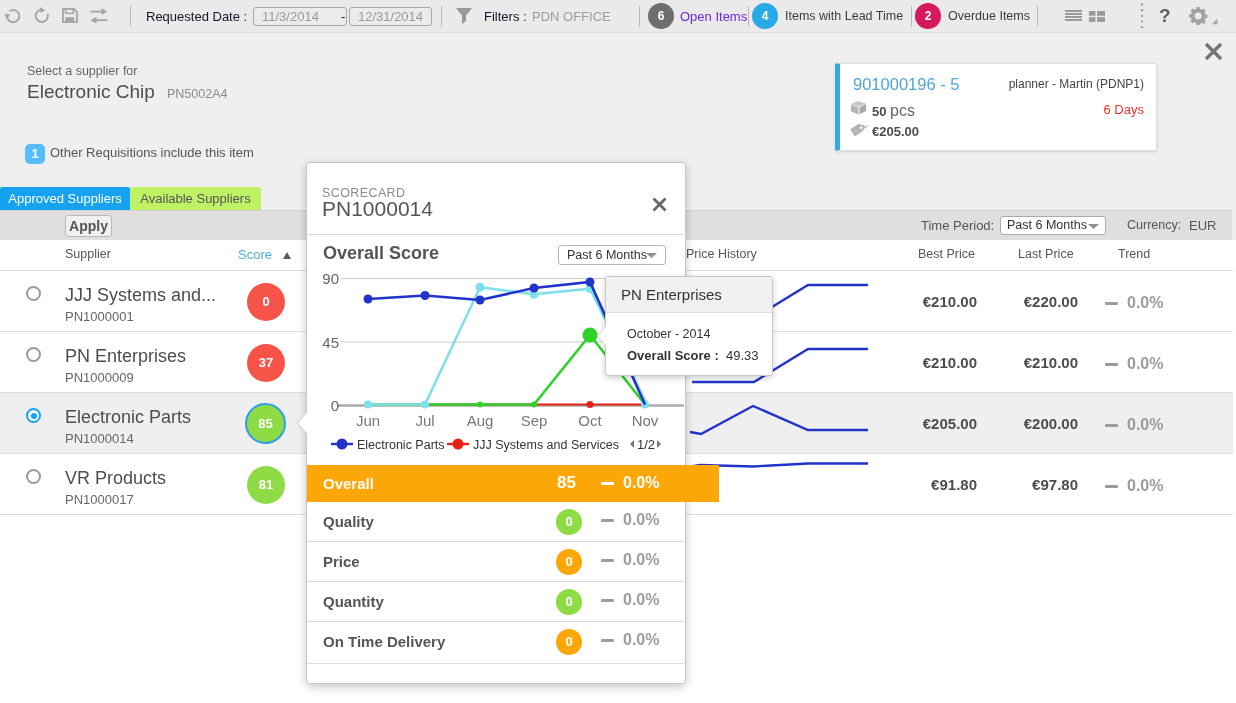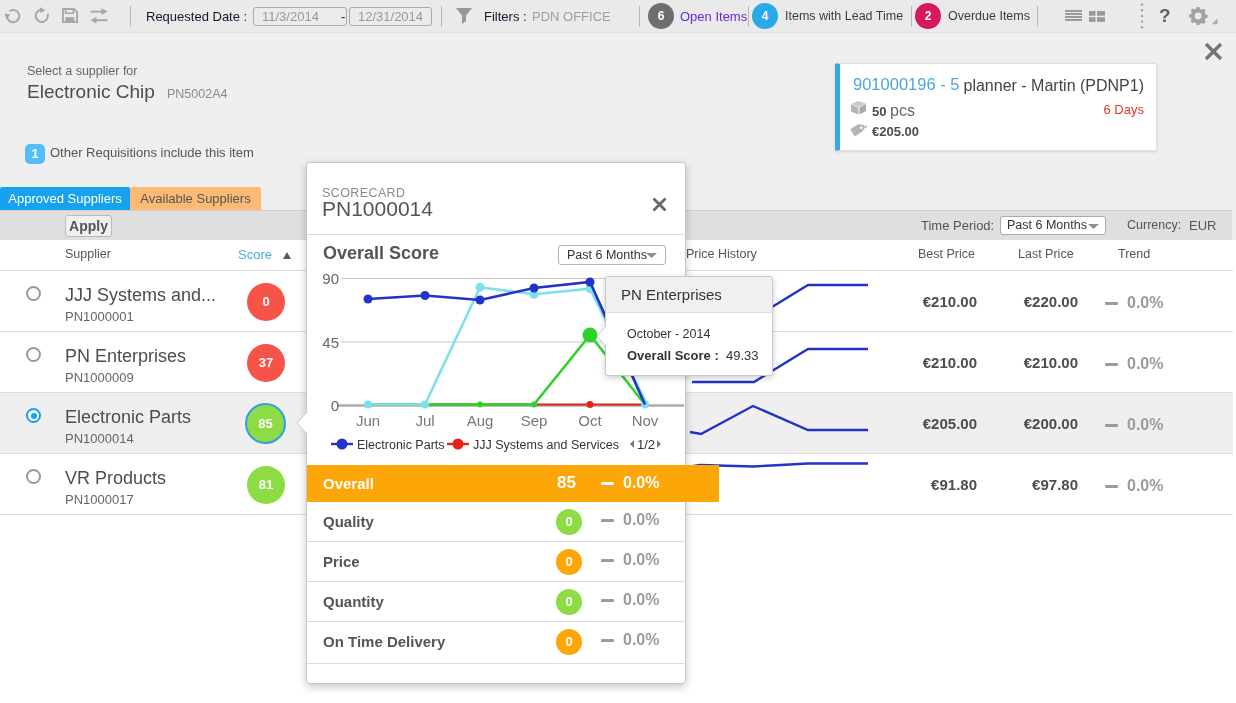--- a/index.html
+++ b/index.html
@@ -109,38 +109,38 @@
  <div class="abs" style="left:27px;top:64px;font-size:12.5px;color:#666">Select a supplier for</div>
  <div class="abs" style="left:27px;top:81px;font-size:19px;color:#4d4d4d">Electronic Chip <span style="font-size:12.5px;color:#8b8b8b">&nbsp;&nbsp;PN5002A4</span></div>
  <div class="abs" style="left:25px;top:144px;width:20px;height:20px;background:#55bdfa;border-radius:5px;color:#fff;font-size:13px;font-weight:bold;text-align:center;line-height:20px">1</div>
  <div class="abs" style="left:50px;top:145px;font-size:13px;color:#555">Other Requisitions include this item</div>
  <svg class="abs" style="left:1203px;top:41px" width="21" height="21" viewBox="0 0 21 21">
   <path d="M3 3 L18 18 M18 3 L3 18" stroke="#757575" stroke-width="3.4"></path>
  </svg>
 
  <div class="abs" style="left:835px;top:63px;width:322px;height:88px;background:#fff;border:1px solid #e0e0e0;border-left:5px solid #35aae2;border-radius:2px;box-shadow:0 1px 3px rgba(0,0,0,0.12)">
   <div class="abs" style="left:13px;top:11px;font-size:16.5px;color:#4fa4d9">901000196 - 5</div>
-  <div class="abs" style="right:12px;top:13px;font-size:16px;color:#444">planner - Martin (PDNP1)</div>
+  <div class="abs" style="right:12px;top:13px;font-size:12px;color:#444">planner - Martin (PDNP1)</div>
   <svg class="abs" style="left:10px;top:36px" width="17" height="15" viewBox="0 0 17 15">
    <path d="M1 4 L8 1 L16 3.5 L9 7 Z" fill="#c9c9c9"></path>
    <path d="M1 4.5 L8.5 7.5 L8.5 14.5 L1 11.5 Z" fill="#b5b5b5"></path>
    <path d="M9.5 7.5 L16 4 L16 11 L9.5 14.5 Z" fill="#a8a8a8"></path>
   </svg>
   <div class="abs" style="left:32px;top:38px;font-size:13px;font-weight:bold;color:#4d4d4d">50 <span style="font-weight:normal;color:#666;font-size:16px">pcs</span></div>
   <div class="abs" style="right:12px;top:38px;font-size:13px;color:#e8352b">6 Days</div>
   <svg class="abs" style="left:9px;top:59px" width="19" height="16" viewBox="0 0 19 16">
    <path d="M1 8 L8 1 L14 1 L14 7 L7 14 Z" fill="#b5b5b5" transform="rotate(12 9 8)"></path>
    <circle cx="11.6" cy="4.2" r="1.4" fill="#fff" transform="rotate(12 9 8)"></circle>
    <path d="M13 6 L18 3" stroke="#b5b5b5" stroke-width="1.5" fill="none"></path>
   </svg>
   <div class="abs" style="left:32px;top:60px;font-size:13px;font-weight:bold;color:#4d4d4d">€205.00</div>
  </div>
 
  <div class="tab" style="left:0;width:130px;background:#17a2f0;color:#fff">Approved Suppliers</div>
- <div class="tab" style="left:130px;width:131px;background:#fdba74;color:#555">Available Suppliers</div>
+ <div class="tab" style="left:130px;width:131px;background:#bef264;color:#555">Available Suppliers</div>
 
  <div class="abs" style="left:65px;top:215px;width:47px;height:22px;background:#f0f0f0;border:1px solid #b9b9b9;border-radius:3px;font-size:14px;font-weight:bold;color:#555;text-align:center;line-height:20px">Apply</div>
  <div class="abs" style="left:921px;top:218px;font-size:13px;color:#555">Time Period:</div>
  <div class="abs" style="left:1000px;top:216px;width:106px;height:19px;background:#fff;border:1px solid #ababab;border-radius:3px;font-size:12.5px;color:#333;line-height:17px;padding-left:6px">Past 6 Months
   <svg class="abs" style="right:6px;top:7px" width="11" height="5" viewBox="0 0 11 5">
         <path d="M0 0 L11 0 L5.5 5 Z" fill="#909090"></path>
       </svg>
  </div>
  <div class="abs" style="left:1127px;top:218px;font-size:12.5px;color:#555">Currency:</div>
  <div class="abs" style="left:1189px;top:218px;font-size:13px;color:#555">EUR</div>

